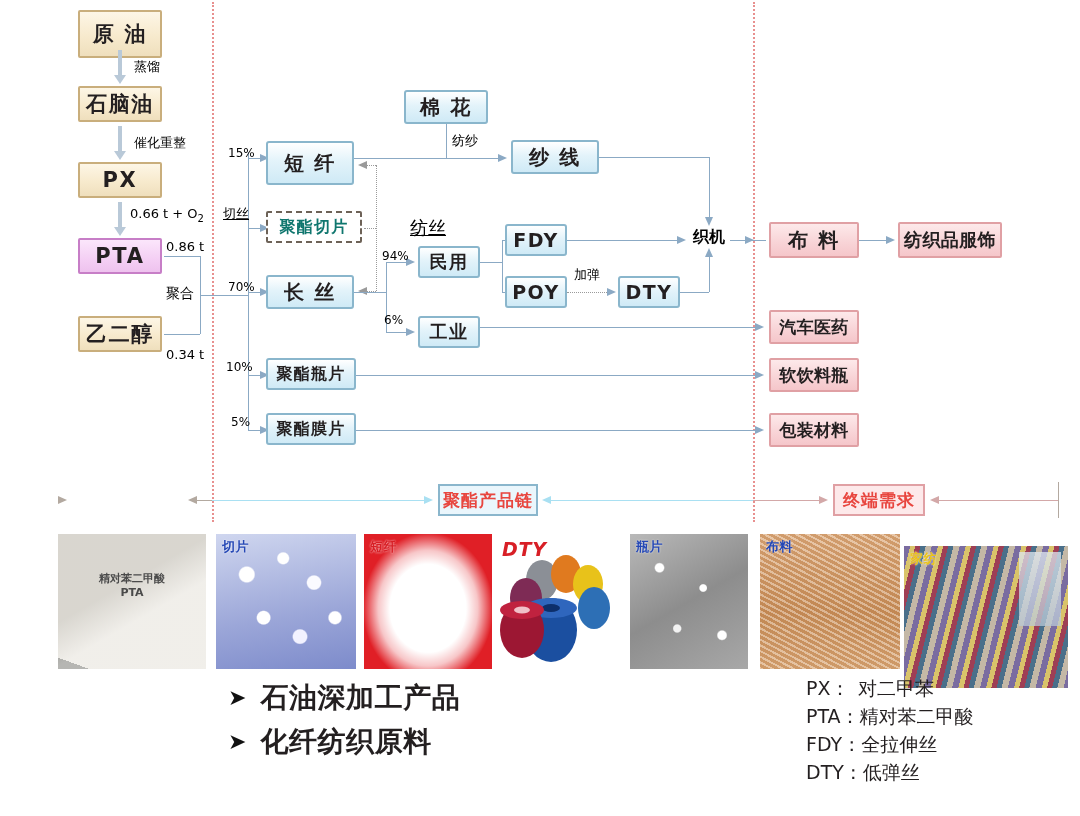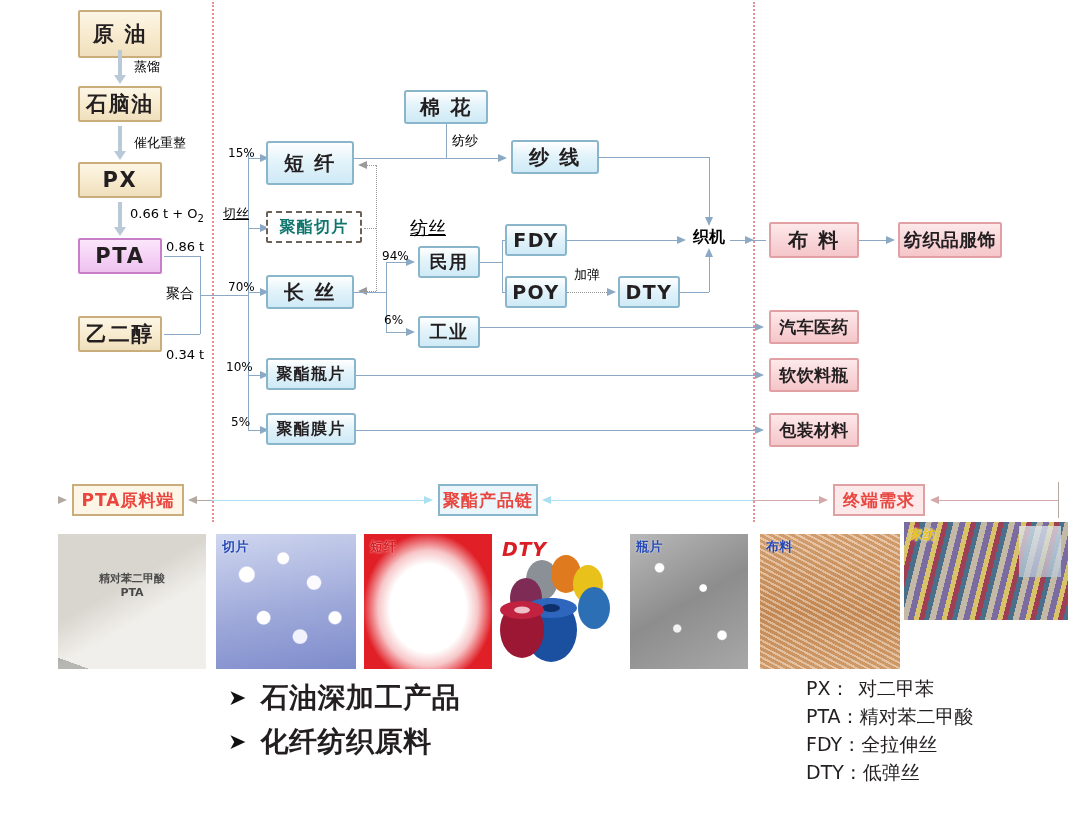--- a/index.html
+++ b/index.html
@@ -303,21 +303,20 @@
 
   <div class="box b-red" style="left:898px;top:222px;width:104px;height:36px;font-size:18px;letter-spacing:.02em;">纺织品服饰</div>
 
   <div class="box b-red" style="left:769px;top:310px;width:90px;height:34px;font-size:17px;letter-spacing:.02em;">汽车医药</div>
 
   <div class="box b-red" style="left:769px;top:358px;width:90px;height:34px;font-size:17px;letter-spacing:.02em;">软饮料瓶</div>
 
   <div class="box b-red" style="left:769px;top:413px;width:90px;height:34px;font-size:17px;letter-spacing:.02em;">包装材料</div>
 
   <div class="lg-ar lg-ar-r" style="left:58px;top:495.5px;"></div>
-  <div class="legend-box lg-cream" style="left:72px;top:484px;width:112px;height:32px;font-size:17px;">PTA原料端</div>
   <div class="lgline-gray" style="left:197px;top:500px;width:90px;"></div>
   <div class="lg-ar lg-ar-l" style="left:188px;top:495.5px;"></div>
 
   <div class="lgline-cyan" style="left:212px;top:500px;width:212px;"></div>
   <div class="lg-ar lg-ar-r-c" style="left:424px;top:495.5px;"></div>
   <div class="legend-box lg-blue" style="left:438px;top:484px;width:100px;height:32px;font-size:17px;">聚酯产品链</div>
   <div class="lg-ar lg-ar-l-c" style="left:542px;top:495.5px;"></div>
   <div class="lgline-cyan" style="left:551px;top:500px;width:202px;"></div>
 
   <div class="lgline-rose" style="left:753px;top:500px;width:66px;"></div>
@@ -357,21 +356,21 @@
   </div>
 
   <div class="photo ph-bottle" style="left:630px;top:534px;width:118px;height:135px;">
     <div class="cap">瓶片</div>
   </div>
 
   <div class="photo ph-cloth" style="left:760px;top:534px;width:140px;height:135px;">
     <div class="cap">布料</div>
   </div>
 
-  <div class="photo ph-home" style="left:904px;top:522px;width:164px;height:98px;">
+  <div class="photo ph-home" style="left:904px;top:546px;width:164px;height:142px;">
     <div class="win"></div>
     <div class="cap" style="color:#e8c21a;">家纺</div>
   </div>
 
   <div class="bullet" style="left:228px;top:679px;">
     <span class="mark">➤</span>
     <span class="txt">石油深加工产品</span>
   </div>
   <div class="bullet" style="left:228px;top:723px;">
     <span class="mark">➤</span>

